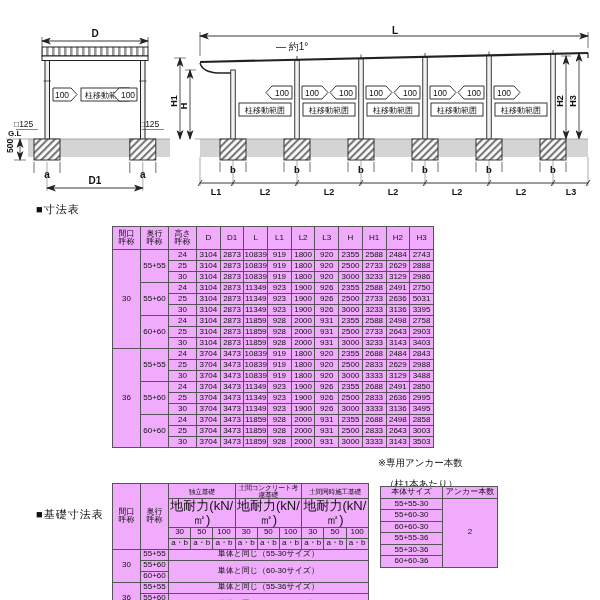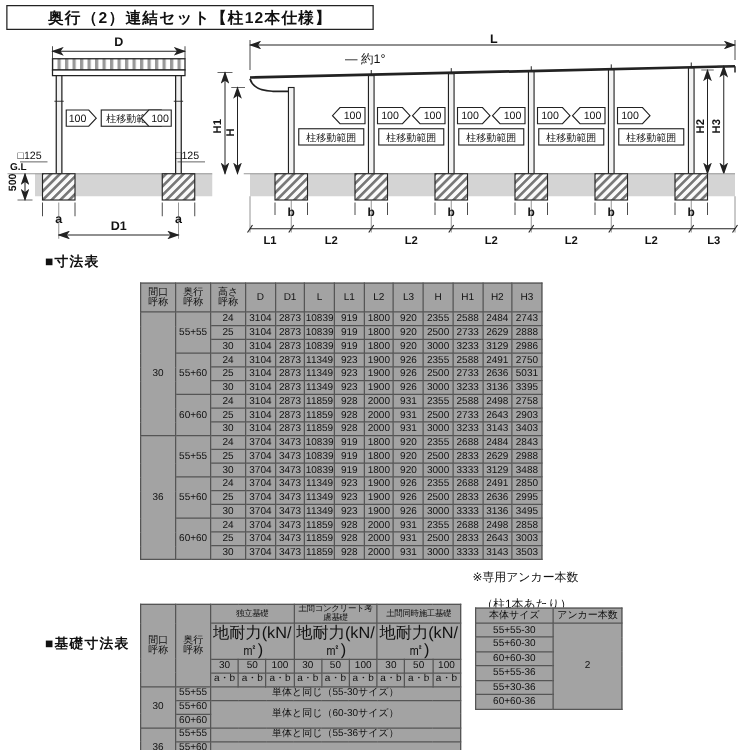--- a/index.html
+++ b/index.html
@@ -3,24 +3,24 @@
 <meta charset="utf-8">
 <style>
   html,body{margin:0;padding:0;background:#fff;}
   body{width:600px;height:600px;position:relative;font-family:"Liberation Sans","DejaVu Sans",sans-serif;color:#111;}
   .page{position:absolute;inset:0;background:#fff;overflow:hidden;}
   .title-box{position:absolute;left:5px;top:4px;width:292px;height:18px;border:1.5px solid #222;
     display:flex;align-items:center;justify-content:center;font-size:12.5px;font-weight:bold;letter-spacing:1px;}
   svg{position:absolute;}
   .front-view{left:4px;top:26px;}
   .side-view{left:170px;top:26px;}
-  .sec-heading{position:absolute;font-size:11px;font-weight:bold;letter-spacing:1px;}
+  .sec-heading{position:absolute;font-size:11px;font-weight:normal;letter-spacing:1px;}
   .h-dim{left:36px;top:202px;}
   .h-found{left:36px;top:463px;margin-top:44px;}
-  table{position:absolute;border-collapse:collapse;table-layout:fixed;background:#a3a3a3;}
+  table{position:absolute;border-collapse:collapse;table-layout:fixed;background:#f0abfc;}
   td{border:1px solid #555;text-align:center;vertical-align:middle;padding:0;white-space:pre-line;overflow:hidden;line-height:1.05;}
   .dim-table{left:112px;top:226px;width:321px;font-size:8px;border:1.5px solid #222;}
   .dim-table thead td{height:22px;}
   .dim-table tbody td{height:10px;}
   .dim-table tbody tr:nth-child(10) td{border-top:1.5px solid #222;}
   .found-table{left:112px;top:483px;width:256px;font-size:8px;border:1.5px solid #222;}
   .found-table thead tr:nth-child(1) td{height:12px;}
   .found-table thead tr:nth-child(1) td:nth-child(n+3){font-size:6.8px;letter-spacing:-0.3px;}
   .found-table thead tr:nth-child(2) td{height:10px;font-size:13px;}
   .found-table thead tr:nth-child(3) td,
@@ -35,23 +35,20 @@
   .dimtxt{font-size:10px;font-weight:bold;}
   .smltxt{font-size:8.5px;}
   .arrtxt{font-size:8.5px;}
   .boxtxt{font-size:8px;}
 </style>
 </head>
 <body>
 
 <div class="page">
 
-  <div class="title-box">
-    <span>奥行（2）連結セット【柱12本仕様】</span>
-  </div>
 
   <svg class="front-view" width="166" height="172" viewBox="0 0 166 172">
     <defs>
       <marker id="ar" orient="auto-start-reverse" markerWidth="10" markerHeight="7" refX="9" refY="3.5" markerUnits="userSpaceOnUse">
         <path d="M0,0 L10,3.5 L0,7 L2.5,3.5 z" fill="#222"></path>
       </marker>
       <pattern id="vstripe" width="6" height="10" patternUnits="userSpaceOnUse">
         <rect width="6" height="10" fill="#fff"></rect>
         <rect width="2.6" height="10" fill="#999"></rect>
       </pattern>

